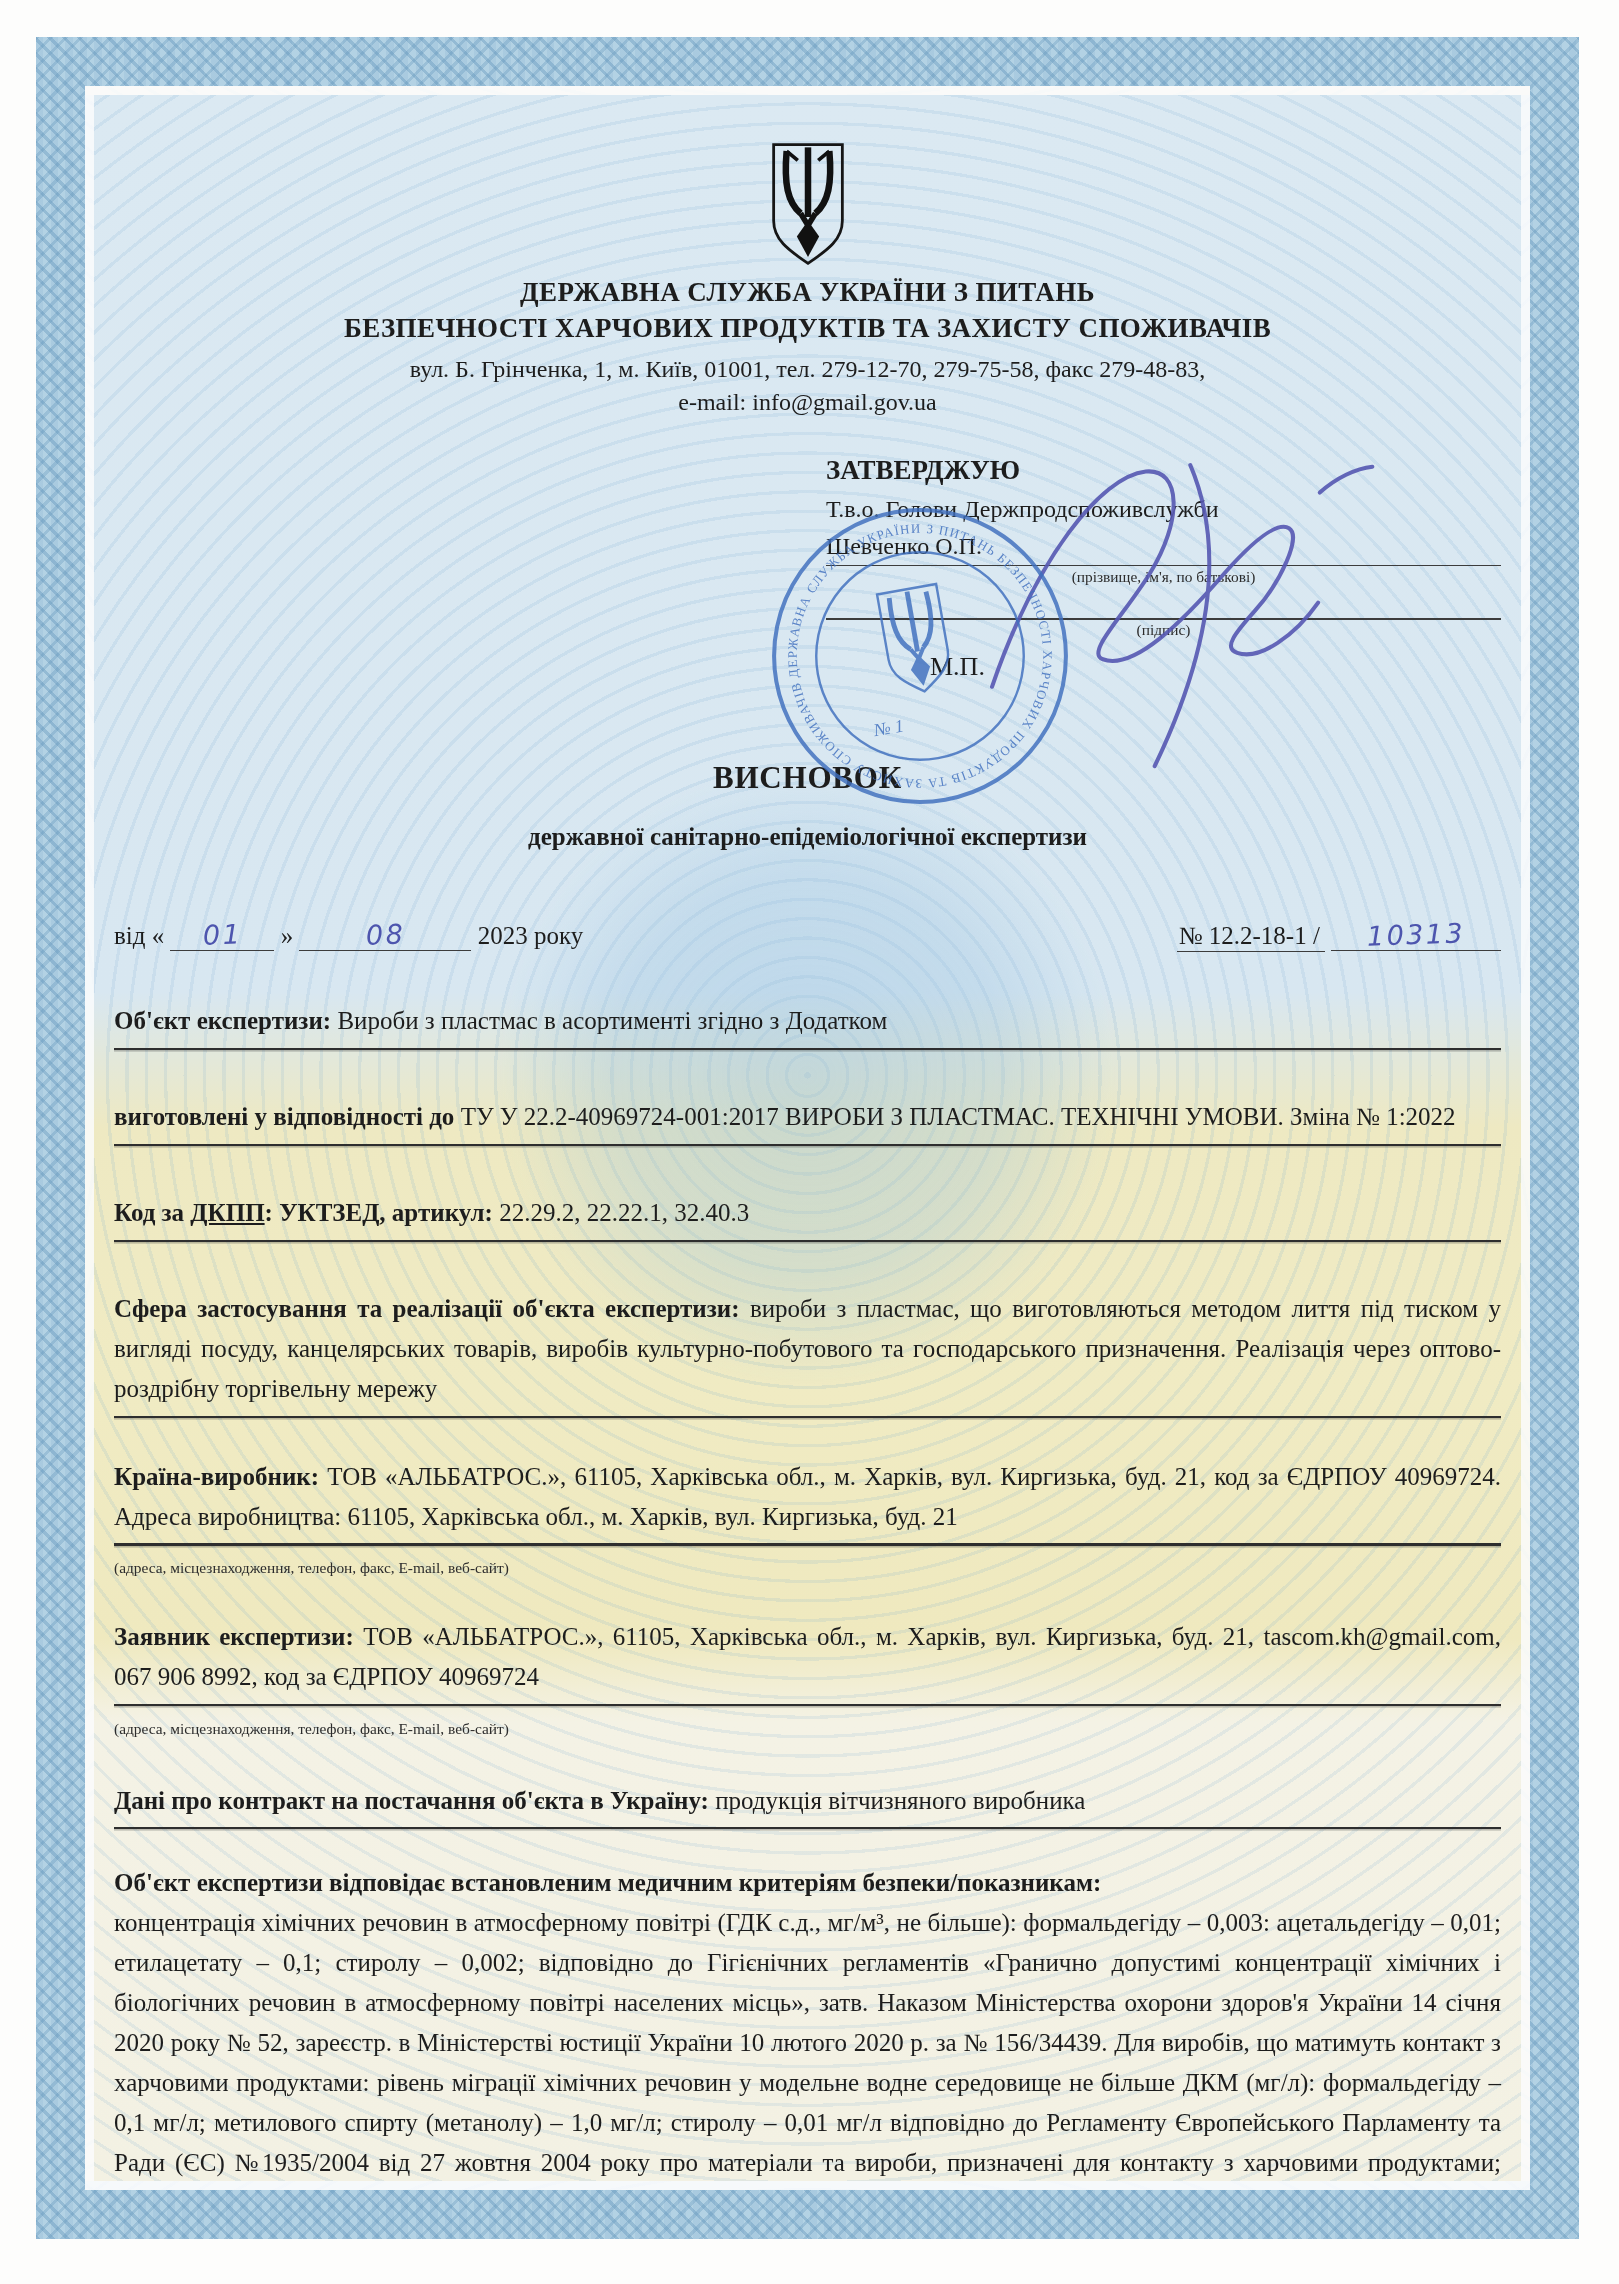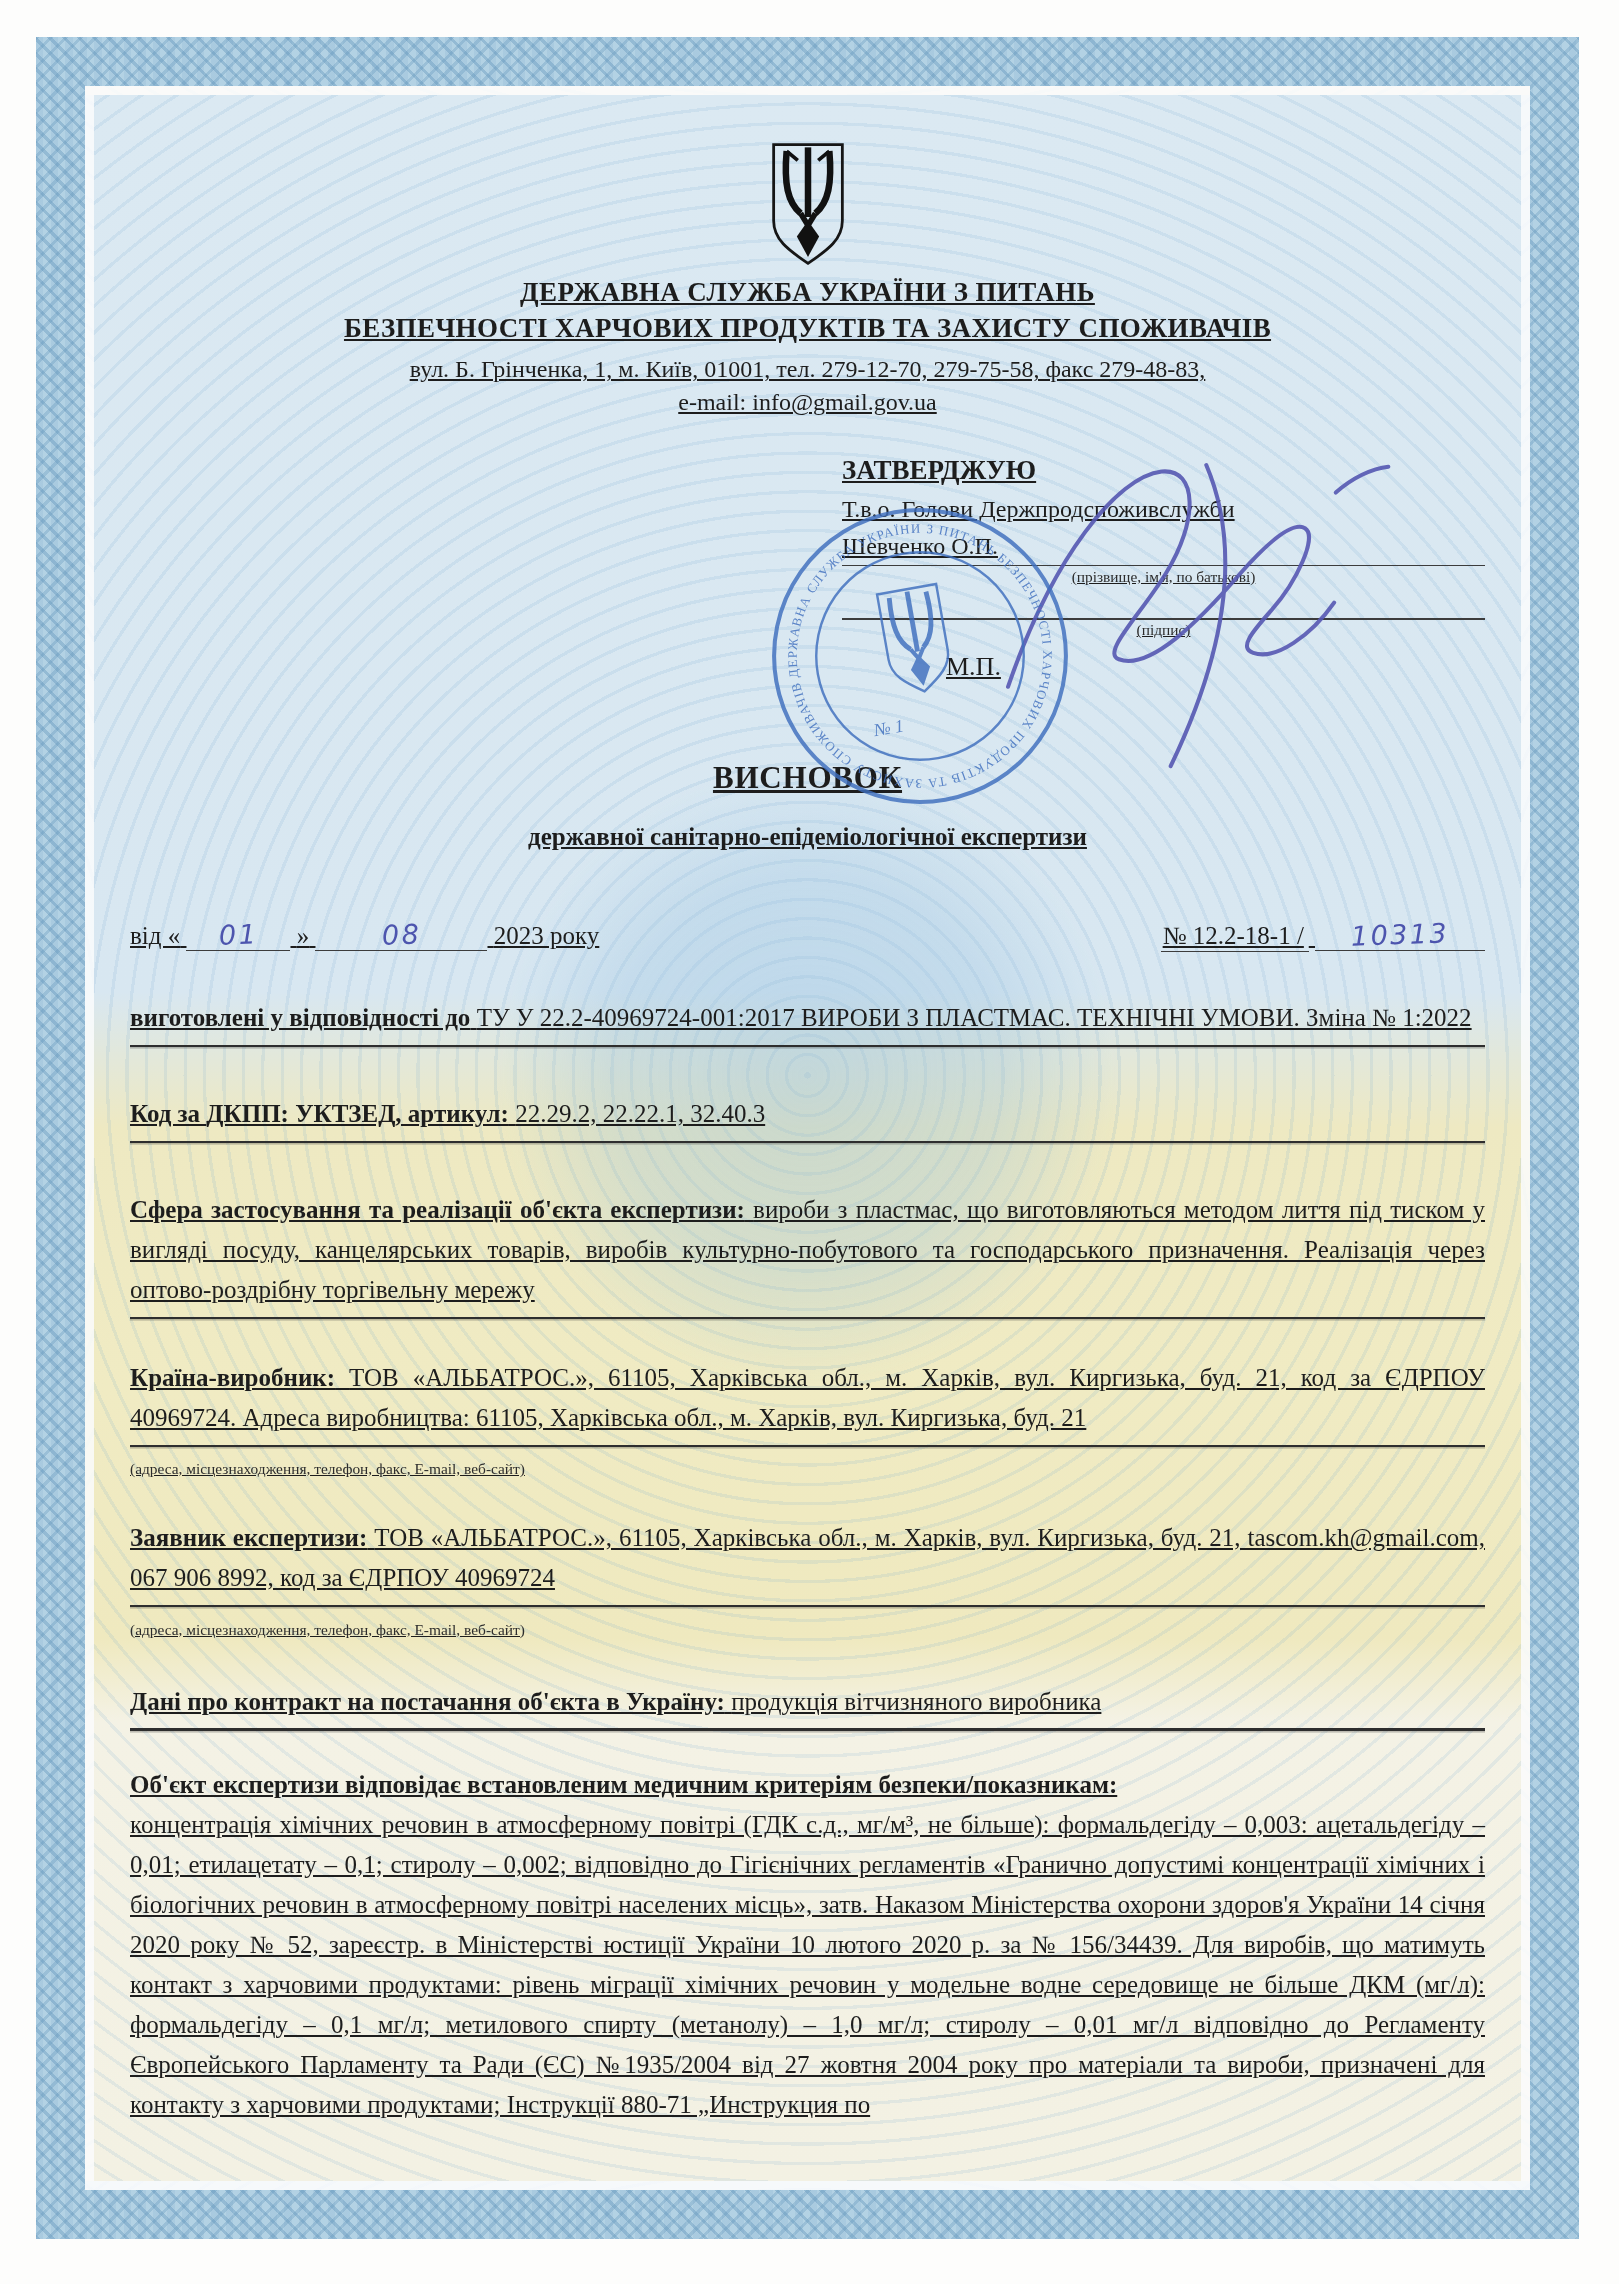--- a/index.html
+++ b/index.html
@@ -22,21 +22,21 @@
     background-color:#d9e8f1;
     background-image:
       radial-gradient(circle 437px at 50% 47%, rgba(145,190,222,.40) 0%, rgba(145,190,222,.28) 45%, rgba(145,190,222,0) 72%),
       repeating-radial-gradient(circle at 50% 47%, rgba(110,165,205,.14) 0 3.2px, rgba(255,255,255,0) 3.2px 19.4px),
       linear-gradient(180deg,
         #dbe9f2 0%, #d8e7f1 43%,
         #eee9c2 49.5%, #f0ebc3 62%, #efe9bf 74%,
         #f4f2e5 78%, #f3f1e3 100%);
     overflow:hidden;
   }
-  .content{position:absolute;inset:0;padding:0 36px;text-decoration:underline;}
+  .content{position:absolute;inset:0;padding:0 20px;}
 
   
   .coat{display:block;margin:44px auto 4.9px;}
   .agency-name{font-weight:bold;text-align:center;font-size:27px;line-height:36px;letter-spacing:0.4px;}
   .agency-contact{text-align:center;font-size:24px;line-height:34px;margin-top:6.5px;}
   .agency-email{text-align:center;font-size:24px;line-height:32px;}
 
   
   .approve{position:relative;margin:37px 0 0 712px;}
   .approve-title{font-weight:bold;font-size:27px;}
@@ -126,20 +126,25 @@
             <span>»</span>
             <span class="blank month"><span class="hand">08</span></span>
             <span>2023 року</span>
           </div>
           <div>
             <span class="num-group">№ 12.2-18-1 /</span>
             <span class="blank num"><span class="hand">10313</span></span>
           </div>
         </div>
 
+        <div class="field" style="margin-top:50px">
+          <b>Об'єкт експертизи:</b>
+          <span>Вироби з пластмас в асортименті згідно з Додатком</span>
+          <div class="rule"></div>
+        </div>
 
         <div class="field">
           <b>виготовлені у відповідності до</b>
           <span>ТУ У 22.2-40969724-001:2017 ВИРОБИ З ПЛАСТМАС. ТЕХНІЧНІ УМОВИ. Зміна № 1:2022</span>
           <div class="rule"></div>
         </div>
 
         <div class="field">
           <b><span>Код за </span><span class="uword">ДКПП</span><span>: УКТЗЕД, артикул:</span></b>
           <span>22.29.2, 22.22.1, 32.40.3</span>

